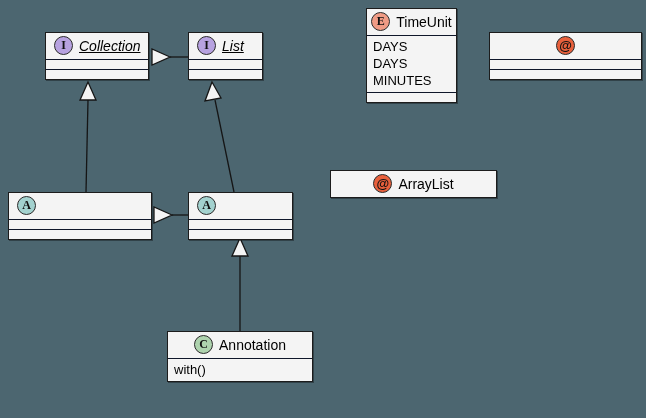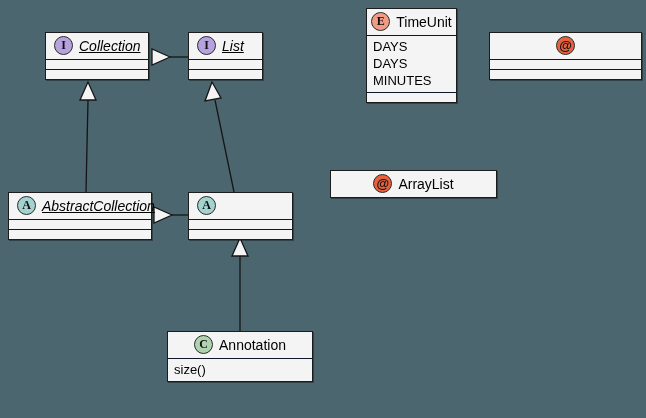--- a/index.html
+++ b/index.html
@@ -183,37 +183,36 @@
   <div class="uml-node" id="node-annotation">
     <div class="uml-head">
       <span class="badge anno">@</span>
       <span class="uml-name">ArrayList</span>
     </div>
   </div>
 
   <div class="uml-node" id="node-abstractcollection">
     <div class="uml-head left">
       <span class="badge abs">A</span>
-      <span class="uml-name italic">AbstractCollection</span>
     </div>
     <div class="uml-compartment empty"></div>
     <div class="uml-compartment empty"></div>
   </div>
 
   <div class="uml-node" id="node-abstractlist">
     <div class="uml-head left">
       <span class="badge abs">A</span>
     </div>
     <div class="uml-compartment empty"></div>
     <div class="uml-compartment empty"></div>
   </div>
 
   <div class="uml-node" id="node-arraylist">
     <div class="uml-head">
       <span class="badge cls">C</span>
       <span class="uml-name">Annotation</span>
     </div>
     <div class="uml-compartment">
-      <div class="uml-row">size()</div>
+      <div class="uml-row">with()</div>
     </div>
   </div>
 
 </div>
 
 </body></html>

